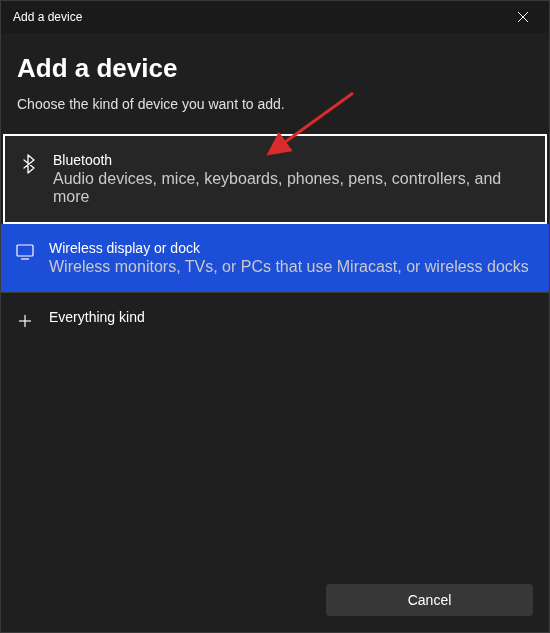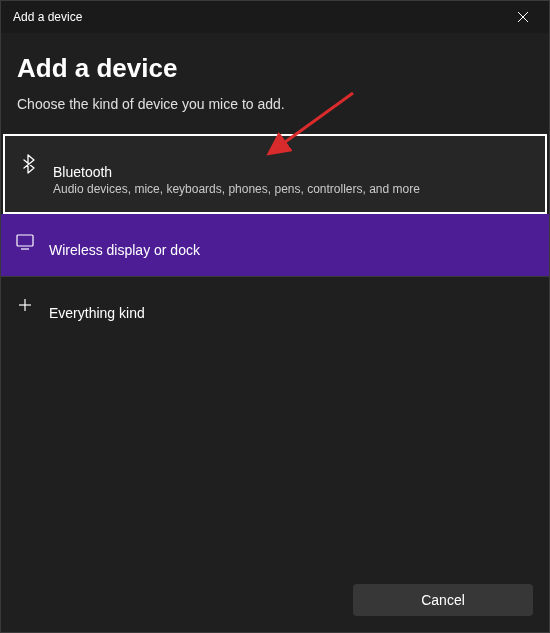--- a/index.html
+++ b/index.html
@@ -59,44 +59,43 @@
       margin-left: -16px;
       margin-right: -16px;
     }
     .option.selected {
       border: 2px solid #ffffff;
       background: #262626;
       margin-left: -14px;
       margin-right: -14px;
     }
     .option.hover {
-      background: #4c1d95;
+      background: #1d4ed8;
     }
     .option-icon {
       width: 20px;
       height: 20px;
       margin-right: 14px;
       margin-top: 2px;
       display: flex;
       align-items: center;
       justify-content: center;
       flex-shrink: 0;
     }
     .option-text {
       display: flex;
       flex-direction: column;
     }
     .option-title {
       font-size: 14px;
       color: #ffffff;
       margin-bottom: 2px;
-      margin-top: 12px;
     }
     .option-desc {
-      font-size: 12px;
+      font-size: 16px;
       color: #cacaca;
     }
     .divider {
       height: 1px;
       background: #3a3a3a;
       margin: 0 -16px;
     }
     .footer {
       position: absolute;
       bottom: 0;
@@ -104,21 +103,21 @@
       right: 0;
       padding: 16px;
       display: flex;
       justify-content: flex-end;
     }
     .cancel-button {
       background: #373737;
       color: #ffffff;
       border: none;
       padding: 8px 0;
-      width: 180px;
+      width: 207px;
       font-size: 14px;
       font-family: inherit;
       border-radius: 4px;
       cursor: pointer;
       margin-top: 16px;
     }
     .arrow-annotation {
       position: absolute;
       top: 84px;
       left: 262px;
@@ -133,21 +132,21 @@
   <div class="close-button">
     <svg width="10" height="10" viewBox="0 0 10 10">
       <line x1="0" y1="0" x2="10" y2="10" stroke="#ffffff" stroke-width="1"></line>
       <line x1="10" y1="0" x2="0" y2="10" stroke="#ffffff" stroke-width="1"></line>
     </svg>
   </div>
 </div>
 
 <div class="content">
   <h1 class="heading">Add a device</h1>
-  <p class="subheading">Choose the kind of device you mice to add.</p>
+  <p class="subheading">Choose the kind of device you want to add.</p>
 
   <div class="option selected">
     <div class="option-icon">
       <svg width="14" height="20" viewBox="0 0 14 20">
         <path d="M6 1 L6 19 L12 14 L2 6 M6 1 L12 6 L2 14" fill="none" stroke="#ffffff" stroke-width="1.3" stroke-linejoin="round" stroke-linecap="round"></path>
       </svg>
     </div>
     <div class="option-text">
       <span class="option-title">Bluetooth</span>
       <span class="option-desc">Audio devices, mice, keyboards, phones, pens, controllers, and more</span>
@@ -156,20 +155,21 @@
 
   <div class="option hover">
     <div class="option-icon">
       <svg width="18" height="16" viewBox="0 0 18 16">
         <rect x="1" y="1" width="16" height="11" rx="1" fill="none" stroke="#ffffff" stroke-width="1.2"></rect>
         <line x1="5" y1="15" x2="13" y2="15" stroke="#ffffff" stroke-width="1.2"></line>
       </svg>
     </div>
     <div class="option-text">
       <span class="option-title">Wireless display or dock</span>
+      <span class="option-desc">Wireless monitors, TVs, or PCs that use Miracast, or wireless docks</span>
     </div>
   </div>
 
   <div class="divider"></div>
 
   <div class="option">
     <div class="option-icon">
       <svg width="14" height="14" viewBox="0 0 14 14">
         <line x1="7" y1="1" x2="7" y2="13" stroke="#ffffff" stroke-width="1.2"></line>
         <line x1="1" y1="7" x2="13" y2="7" stroke="#ffffff" stroke-width="1.2"></line>

